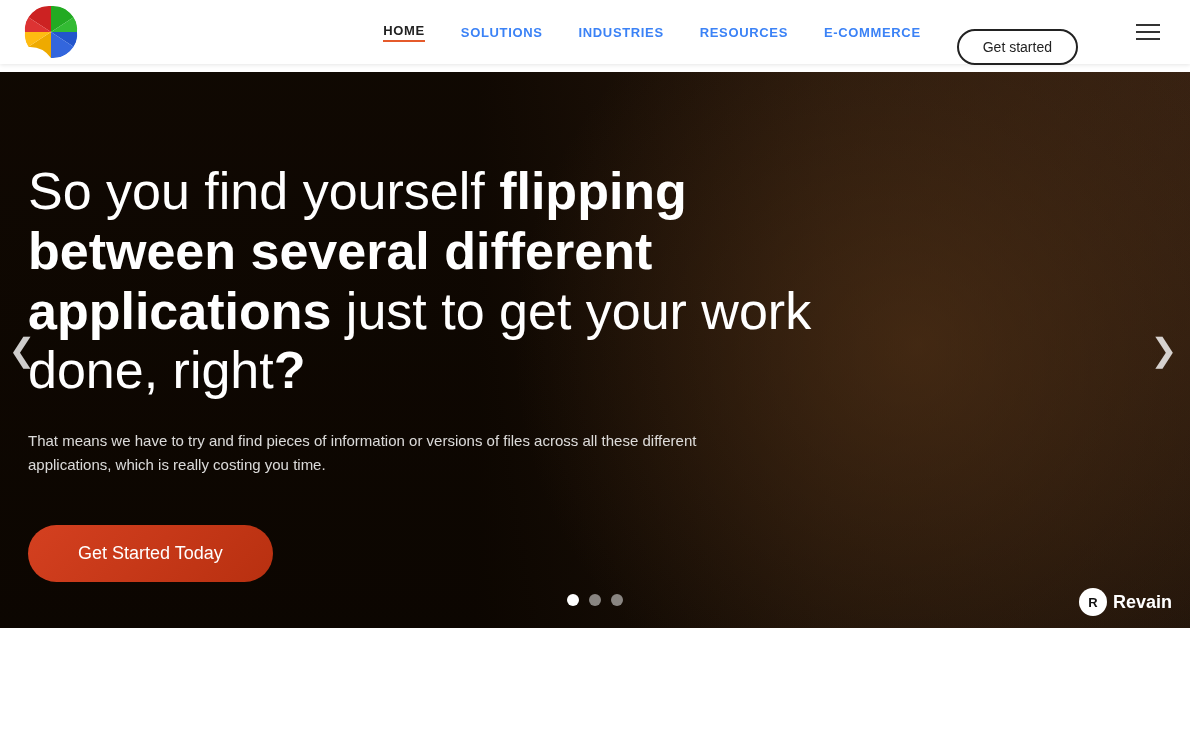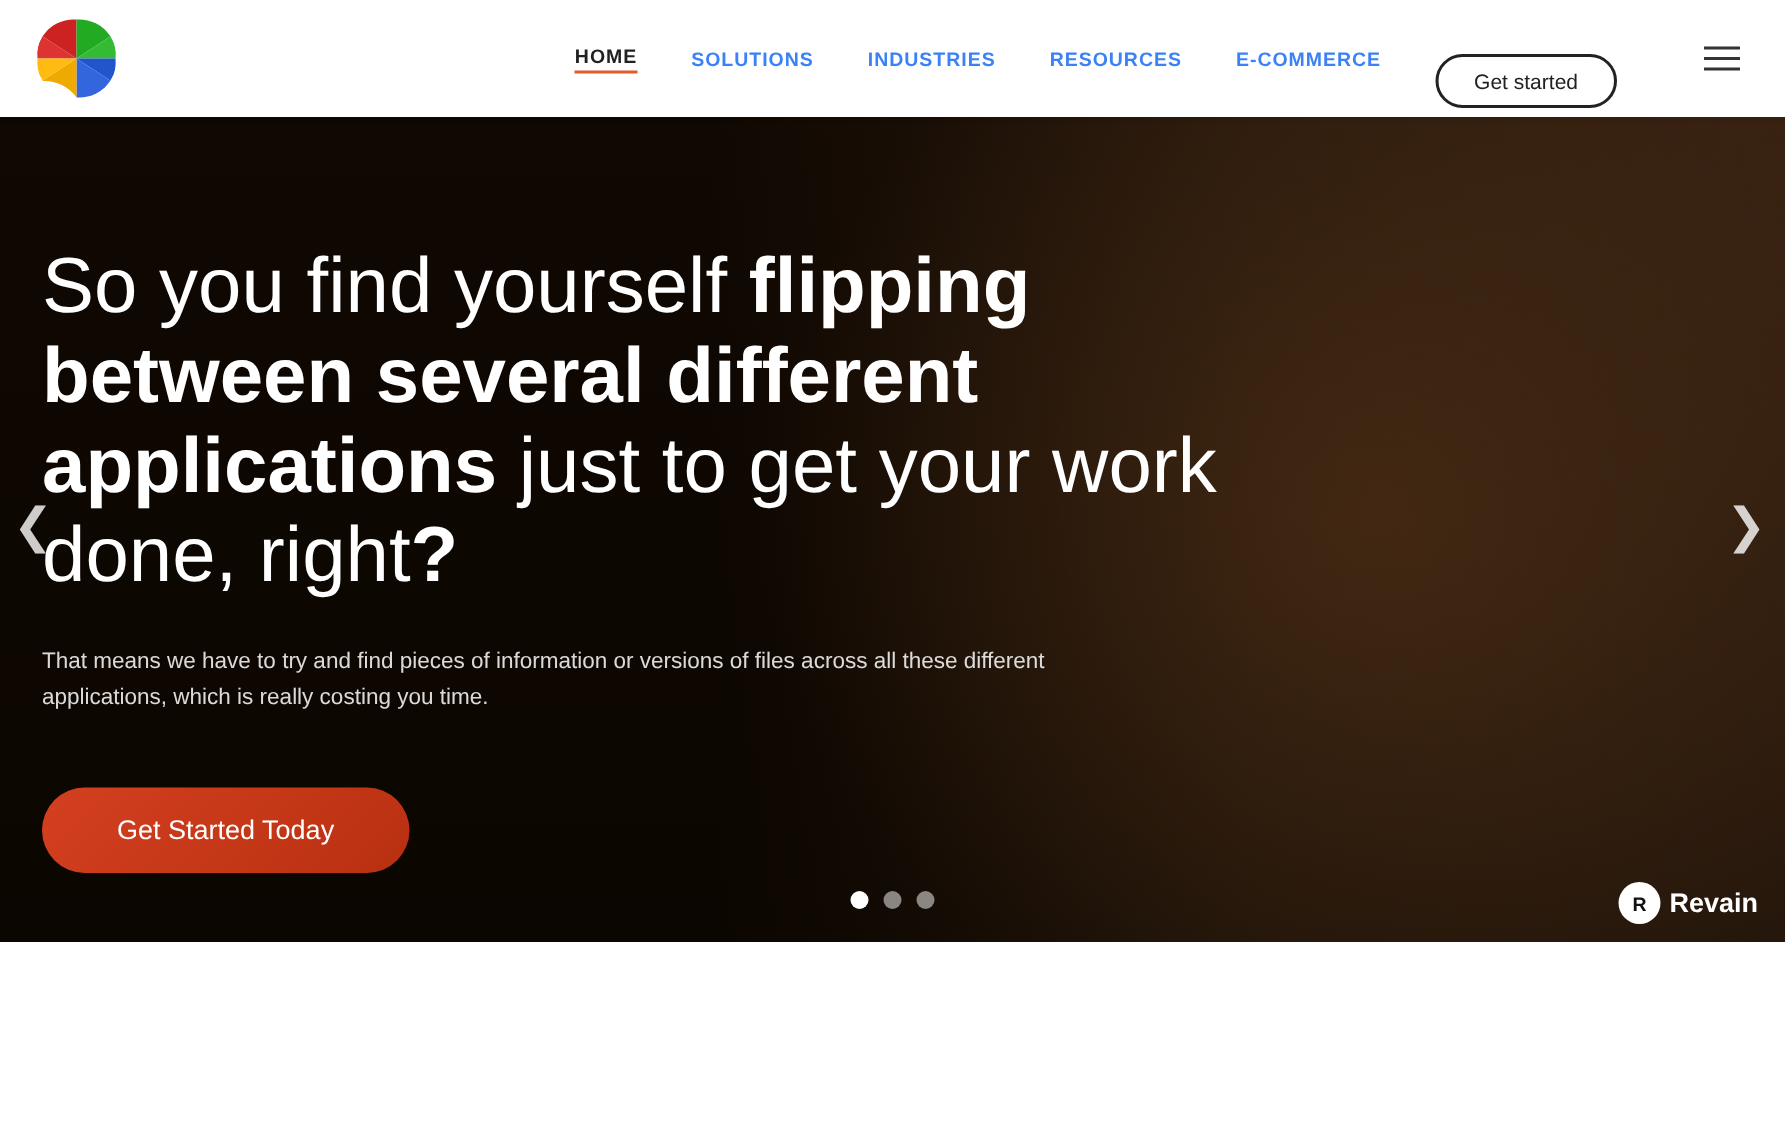--- a/index.html
+++ b/index.html
@@ -2,21 +2,21 @@
 <html><head>
   <meta charset="utf-8">
   <style>
     * { margin: 0; padding: 0; box-sizing: border-box; }
     body { width: 1190px; height: 753px; overflow: hidden; font-family: Arial, sans-serif; background: #fff; }
 
     
     .header {
       position: absolute;
       top: 0; left: 0; right: 0;
-      height: 78px;
+      height: 64px;
       background: #fff;
       display: flex;
       align-items: center;
       padding: 0 24px;
       z-index: 10;
       box-shadow: 0 1px 4px rgba(0,0,0,0.1);
     }
     .logo-circle {
       width: 54px;
       height: 54px;

